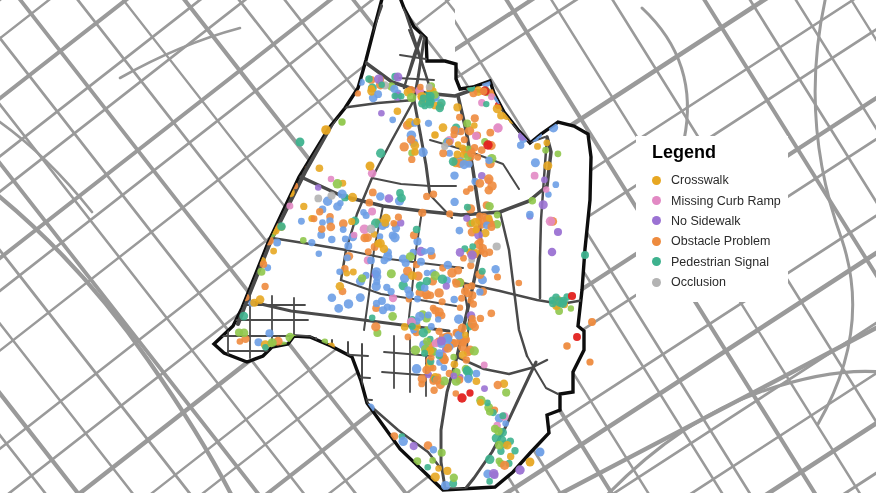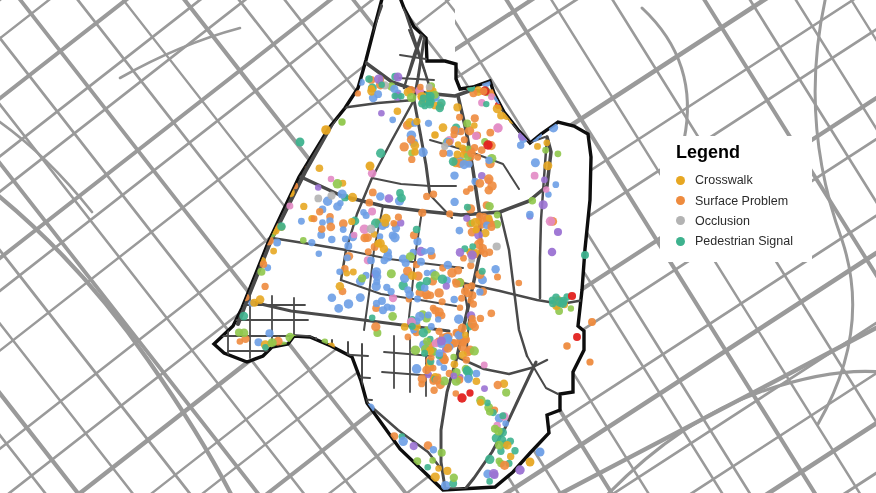--- a/index.html
+++ b/index.html
@@ -2,21 +2,21 @@
 <html><head>
 <meta charset="utf-8">
 <style>
   html,body{margin:0;padding:0;}
   body{
     width:876px;height:493px;position:relative;overflow:hidden;background:#ffffff;
     font-family:"Liberation Sans", sans-serif;
   }
   #map-svg{position:absolute;left:0;top:0;}
   .legend{
-    position:absolute;left:660px;top:136px;width:152px;box-sizing:border-box;
+    position:absolute;left:636px;top:136px;width:152px;box-sizing:border-box;
     background:#ffffff;padding:6px 6px 10px 16px;
   }
   .legend-title{font-size:18px;font-weight:bold;color:#000;margin:0 0 7px 0;}
   .legend-row{display:flex;align-items:center;height:20.4px;gap:10px;}
   .legend-dot{width:9px;height:9px;border-radius:50%;flex:0 0 auto;}
   .legend-label{font-size:12.5px;color:#2b2b2b;white-space:nowrap;}
 </style>
 </head>
 <body>
 
@@ -843,25 +843,33 @@
 </svg>
 
 <div class="legend" id="legend-box">
   <div class="legend-title">Legend</div>
   <div id="legend-items">
       <div class="legend-row">
         <span class="legend-dot" style="background: rgb(231, 167, 34);"></span>
         <span class="legend-label">Crosswalk</span>
       </div>
       <div class="legend-row">
+        <span class="legend-dot" style="background: rgb(226, 137, 196);"></span>
+        <span class="legend-label">Missing Curb Ramp</span>
+      </div>
+      <div class="legend-row">
+        <span class="legend-dot" style="background: rgb(155, 114, 211);"></span>
+        <span class="legend-label">No Sidewalk</span>
+      </div>
+      <div class="legend-row">
         <span class="legend-dot" style="background: rgb(238, 139, 62);"></span>
-        <span class="legend-label">Surface Problem</span>
+        <span class="legend-label">Obstacle Problem</span>
+      </div>
+      <div class="legend-row">
+        <span class="legend-dot" style="background: rgb(62, 178, 142);"></span>
+        <span class="legend-label">Pedestrian Signal</span>
       </div>
       <div class="legend-row">
         <span class="legend-dot" style="background: rgb(179, 179, 179);"></span>
         <span class="legend-label">Occlusion</span>
       </div>
-      <div class="legend-row">
-        <span class="legend-dot" style="background: rgb(62, 178, 142);"></span>
-        <span class="legend-label">Pedestrian Signal</span>
-      </div>
     </div>
 </div>
 
 </body></html>

